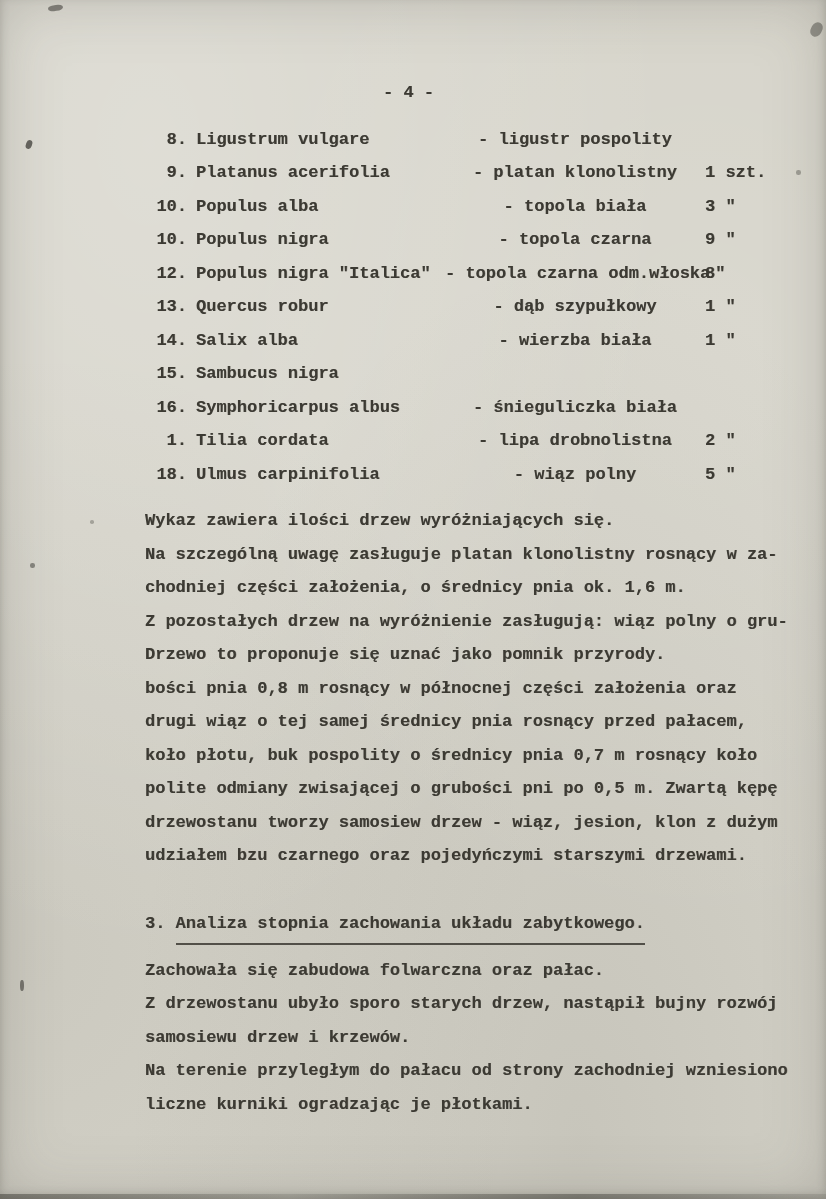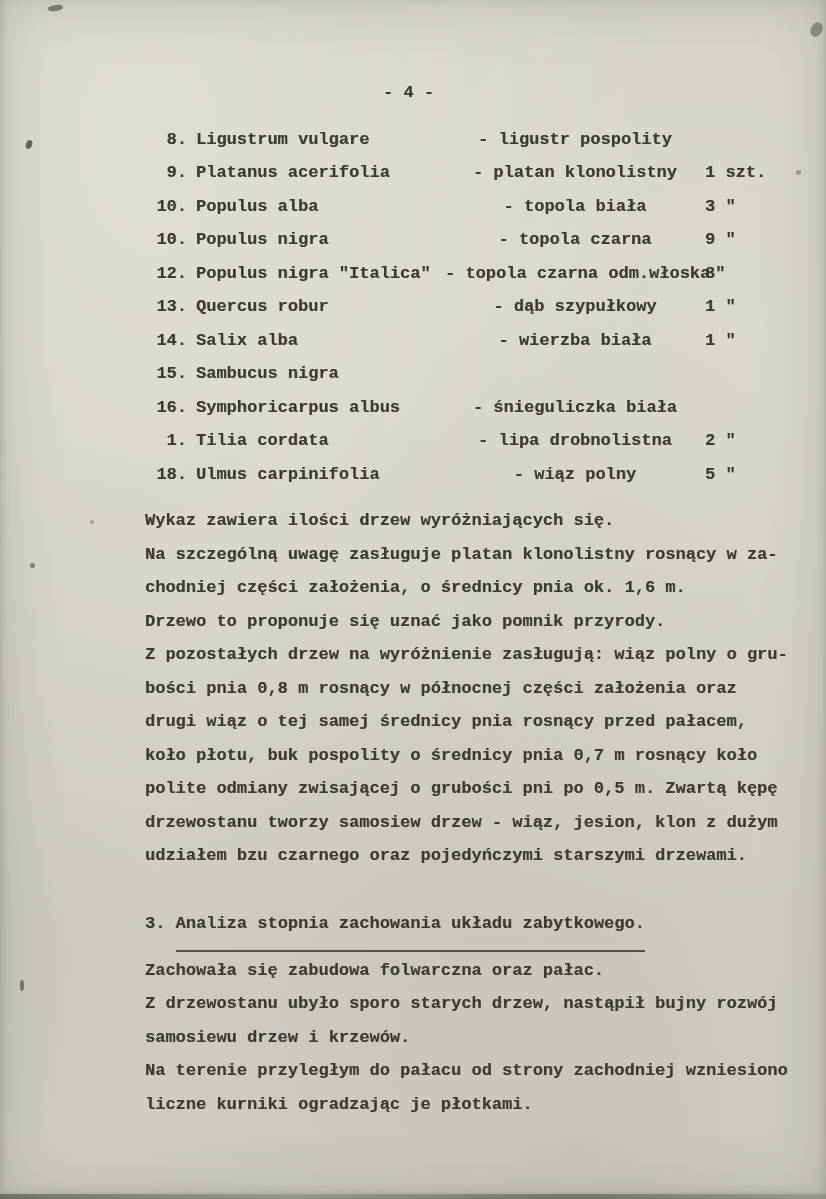--- a/index.html
+++ b/index.html
@@ -45,21 +45,21 @@
   .col-polish { width: 260px; flex: none; text-align: center; }
   .col-qty    { flex: 1; }
 
   .paragraph { margin-top: 13px; }
   .paragraph.second { }
   .line { height: 33.5px; line-height: 33.5px; white-space: pre; }
 
   .heading { margin-top: 34px; height: 34px; line-height: 33.5px; white-space: pre; }
   .heading .underlined {
     border-bottom: 2px solid rgba(60,58,51,0.85);
-    padding-bottom: 17px;
+    padding-bottom: 10px;
   }
 
   .artifact { position: absolute; background: rgba(38,37,32,0.65); border-radius: 45%; }
   .a1 { left: 26px;  top: 140px; width: 6px;  height: 9px;  transform: rotate(20deg); }
   .a2 { left: 30px;  top: 563px; width: 5px;  height: 5px;  opacity: .7; }
   .a3 { left: 20px;  top: 980px; width: 4px;  height: 11px; opacity: .8; }
   .a4 { left: 48px;  top: 5px;   width: 15px; height: 6px;  transform: rotate(-8deg); opacity: .75; }
   .a5 { left: 811px; top: 22px;  width: 11px; height: 15px; transform: rotate(30deg); opacity: .6; }
   .a6 { left: 796px; top: 170px; width: 5px;  height: 5px;  opacity: .5; }
   .a7 { left: 90px;  top: 520px; width: 4px;  height: 4px;  opacity: .45; }
@@ -153,23 +153,23 @@
     </div>
 
   <div class="paragraph">
 
       <div class="line">Wykaz zawiera ilości drzew wyróżniających się.</div>
 
       <div class="line">Na szczególną uwagę zasługuje platan klonolistny rosnący w za-</div>
 
       <div class="line">chodniej części założenia, o średnicy pnia ok. 1,6 m.</div>
 
+      <div class="line">Z pozostałych drzew na wyróżnienie zasługują: wiąz polny o gru-</div>
+
       <div class="line">Drzewo to proponuje się uznać jako pomnik przyrody.</div>
-
-      <div class="line">Z pozostałych drzew na wyróżnienie zasługują: wiąz polny o gru-</div>
 
       <div class="line">bości pnia 0,8 m rosnący w północnej części założenia oraz</div>
 
       <div class="line">drugi wiąz o tej samej średnicy pnia rosnący przed pałacem,</div>
 
       <div class="line">koło płotu, buk pospolity o średnicy pnia 0,7 m rosnący koło</div>
 
 
       <div class="line">polite odmiany zwisającej o grubości pni po 0,5 m. Zwartą kępę</div>
 

